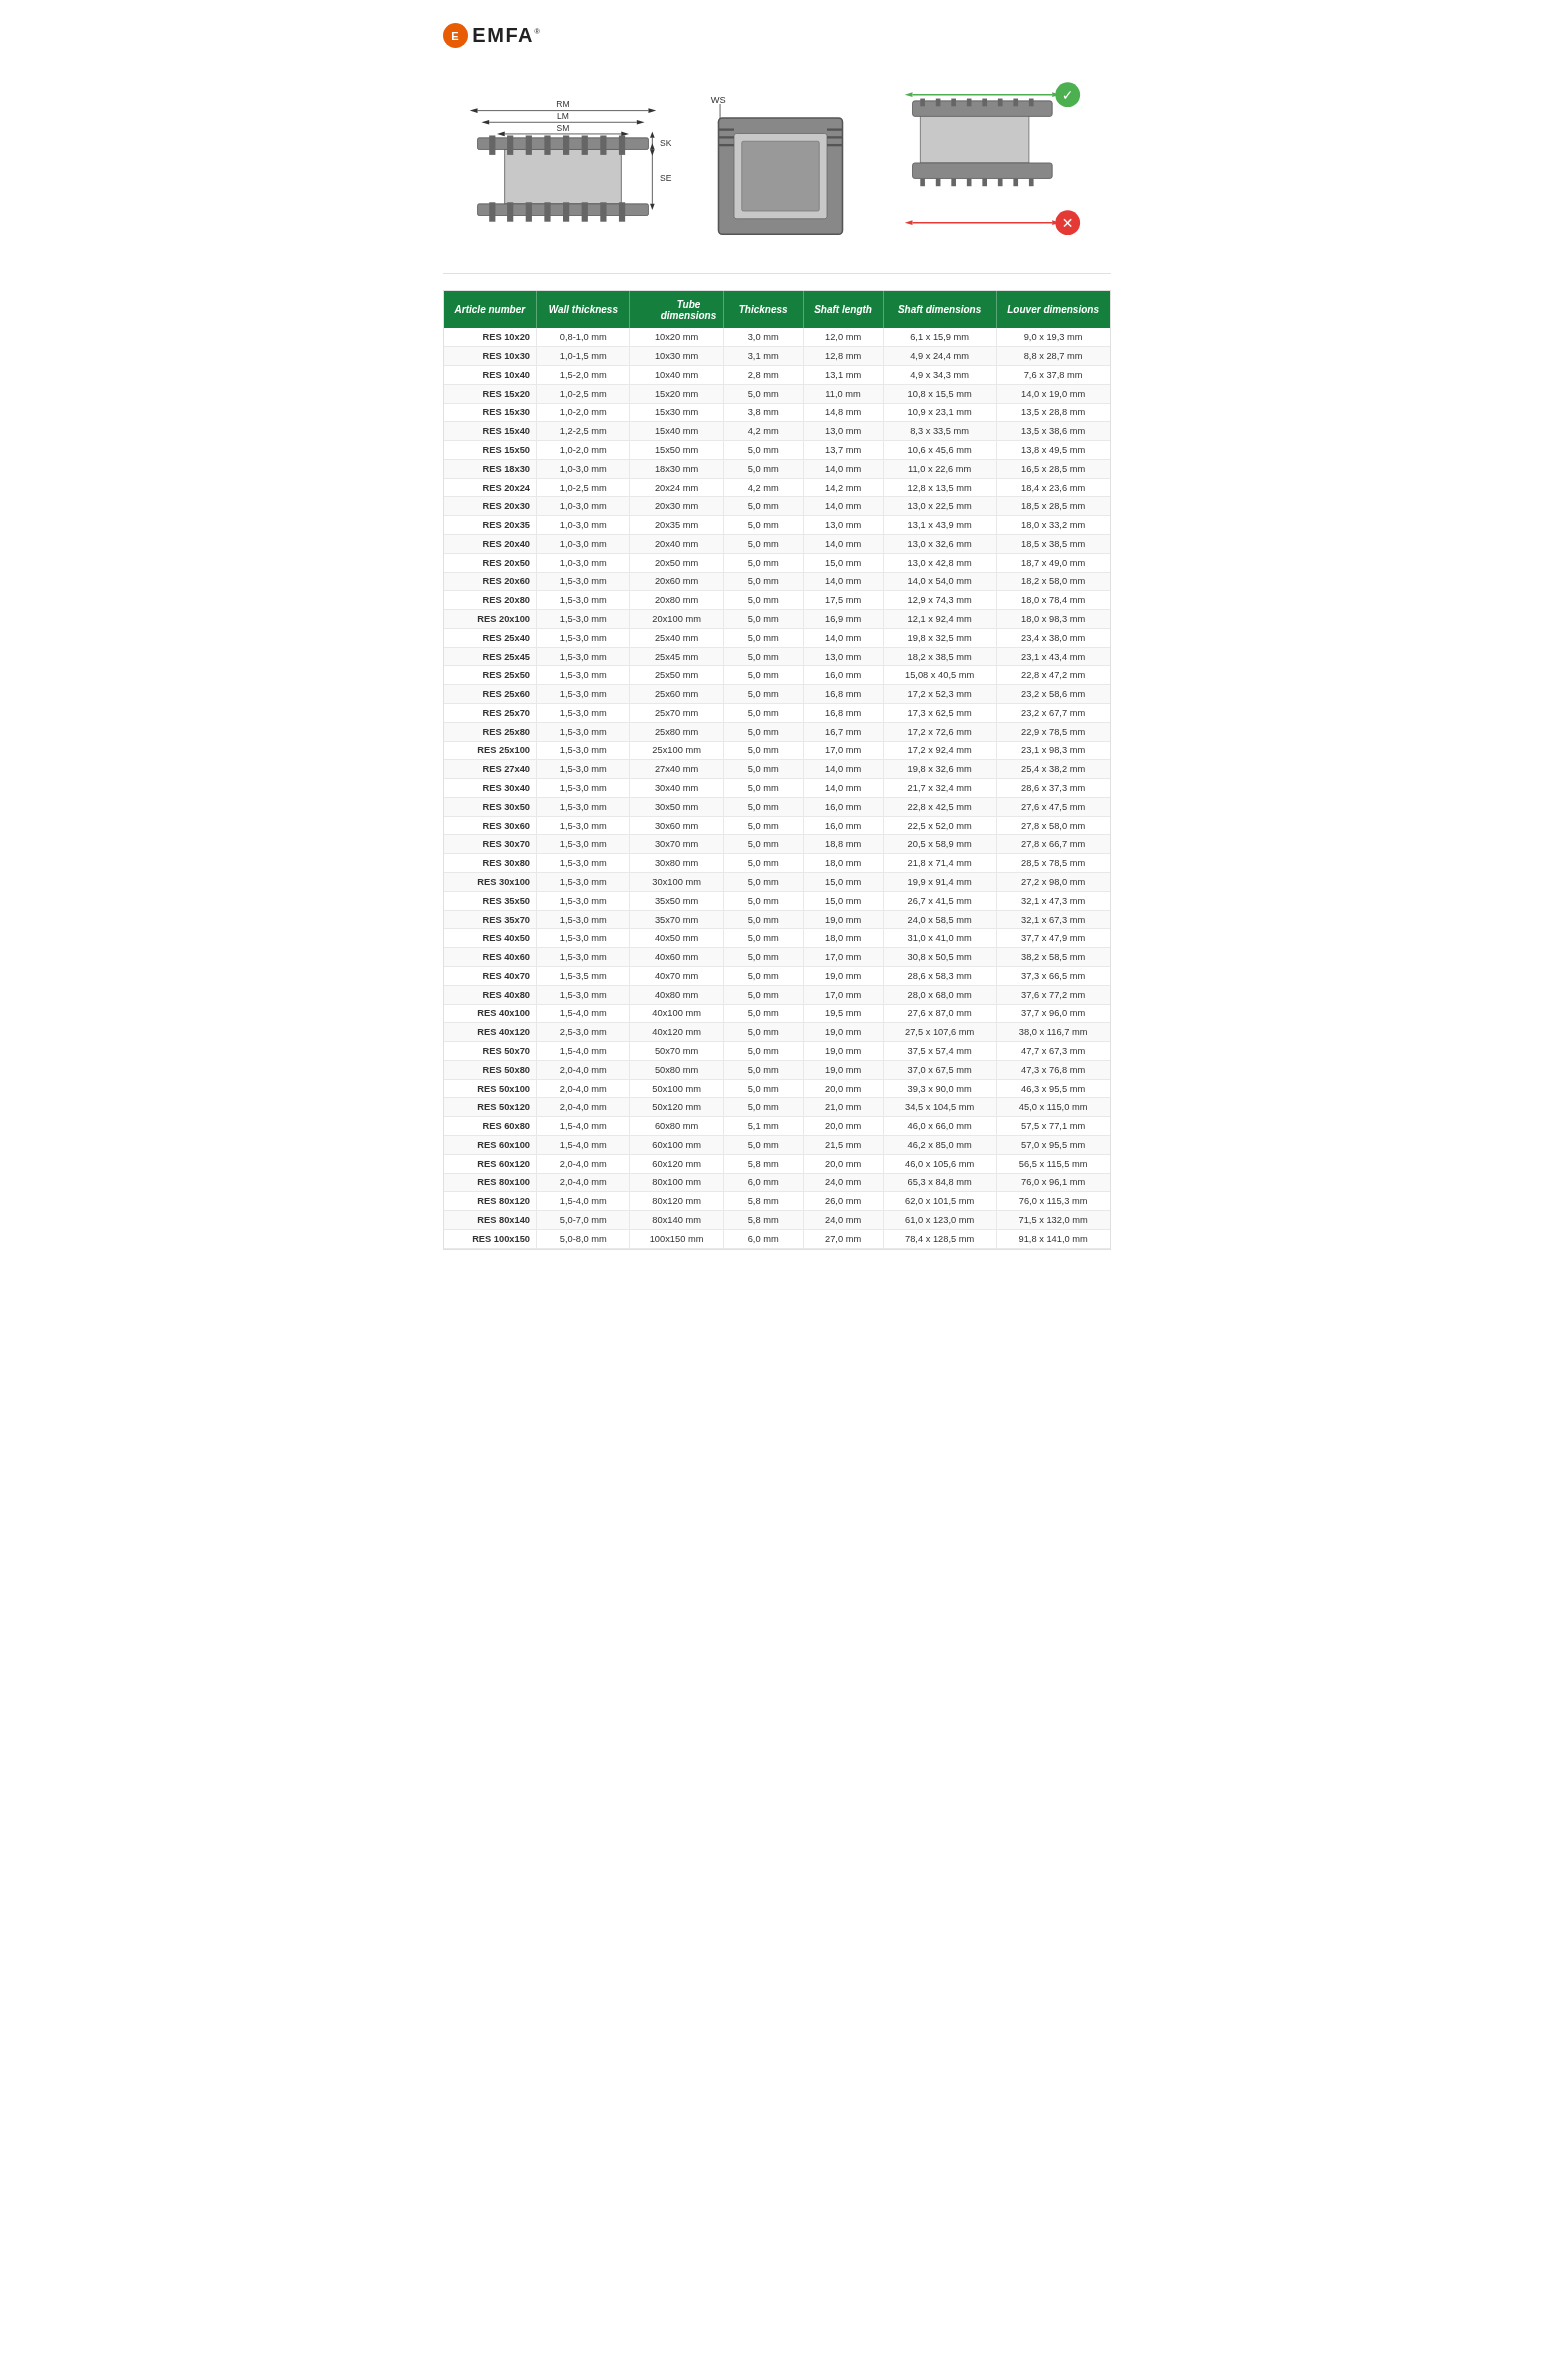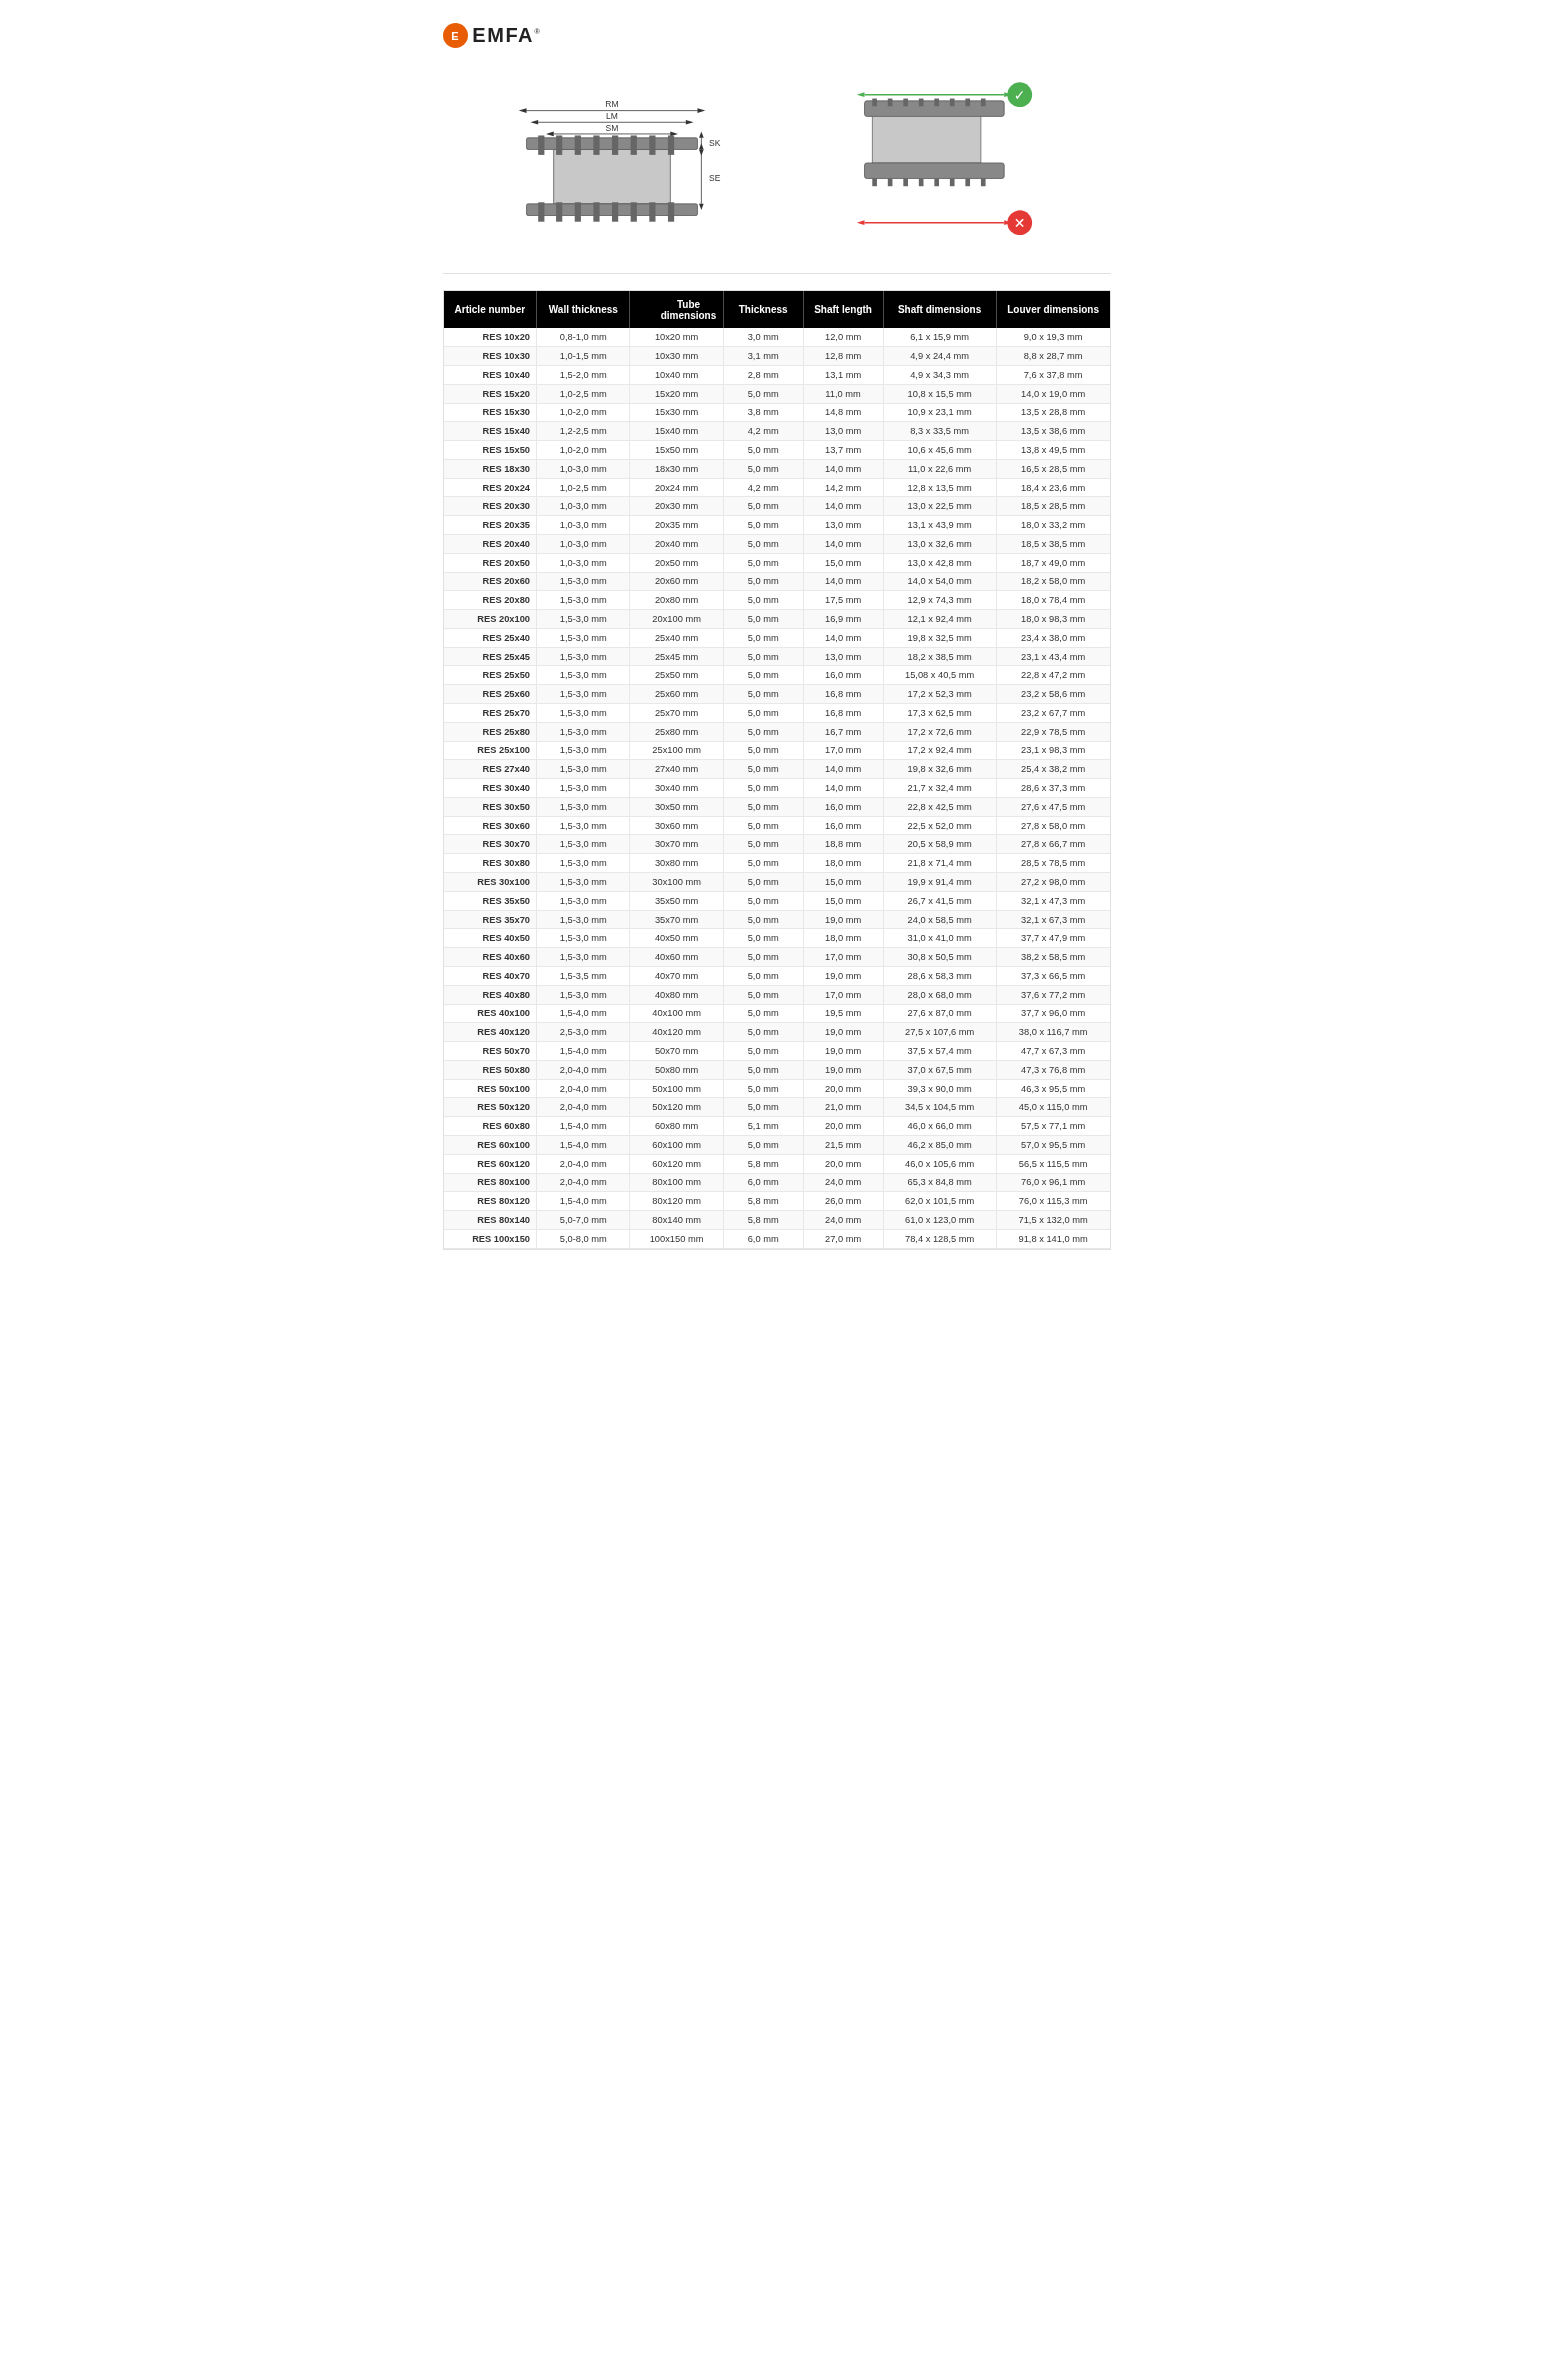--- a/index.html
+++ b/index.html
@@ -75,22 +75,23 @@
       border: 0.8px solid #e0e0e0;
     }
 
     table {
       width: 100%;
       border-collapse: collapse;
       font-size: 9.3px;
     }
 
     thead tr {
-      background: #000000;
+      background: #15803d;
       color: white;
+      font-style: italic;
     }
 
     thead th {
       padding: 7.8px 6.2px;
       text-align: center;
       font-weight: bold;
       font-size: 10px;
       border-right: 0.8px solid rgba(255,255,255,0.3);
     }
 
@@ -202,20 +203,41 @@
       <polygon points="242,70 248,70 245,78" fill="#333"></polygon>
       <text x="255" y="65" font-size="11" fill="#333">SK</text>
 
       <line x1="245" y1="70" x2="245" y2="140" stroke="#333" stroke-width="1"></line>
       <polygon points="242,70 248,70 245,62" fill="#333"></polygon>
       <polygon points="242,140 248,140 245,148" fill="#333"></polygon>
       <text x="255" y="110" font-size="11" fill="#333">SE</text>
     </svg>
   </div>
 
+  <div class="diagram">
+    <svg width="155" height="155" viewBox="0 0 200 200">
+
+      <text x="10" y="20" font-size="12" fill="#333">WS</text>
+      <line x1="22" y1="22" x2="22" y2="45" stroke="#333" stroke-width="1"></line>
+      <polygon points="19,45 25,45 22,55" fill="#333"></polygon>
+
+      <rect x="20" y="40" width="160" height="150" rx="5" fill="#888" stroke="#555" stroke-width="2"></rect>
+
+      <rect x="40" y="60" width="120" height="110" rx="3" fill="#c8c8c8" stroke="#666" stroke-width="1"></rect>
+
+      <rect x="50" y="70" width="100" height="90" rx="2" fill="#999" stroke="#777" stroke-width="1"></rect>
+
+      <line x1="20" y1="55" x2="40" y2="55" stroke="#555" stroke-width="3"></line>
+      <line x1="20" y1="65" x2="40" y2="65" stroke="#555" stroke-width="3"></line>
+      <line x1="20" y1="75" x2="40" y2="75" stroke="#555" stroke-width="3"></line>
+      <line x1="160" y1="55" x2="180" y2="55" stroke="#555" stroke-width="3"></line>
+      <line x1="160" y1="65" x2="180" y2="65" stroke="#555" stroke-width="3"></line>
+      <line x1="160" y1="75" x2="180" y2="75" stroke="#555" stroke-width="3"></line>
+    </svg>
+  </div>
 
   <div class="diagram">
     <svg width="194" height="171" viewBox="0 0 250 220">
 
       <circle cx="220" cy="20" r="16" fill="#4caf50"></circle>
       <text x="220" y="27" text-anchor="middle" font-size="18" fill="white">✓</text>
 
       <line x1="20" y1="20" x2="200" y2="20" stroke="#4caf50" stroke-width="2"></line>
       <polygon points="20,17 20,23 10,20" fill="#4caf50"></polygon>
       <polygon points="200,17 200,23 210,20" fill="#4caf50"></polygon>

